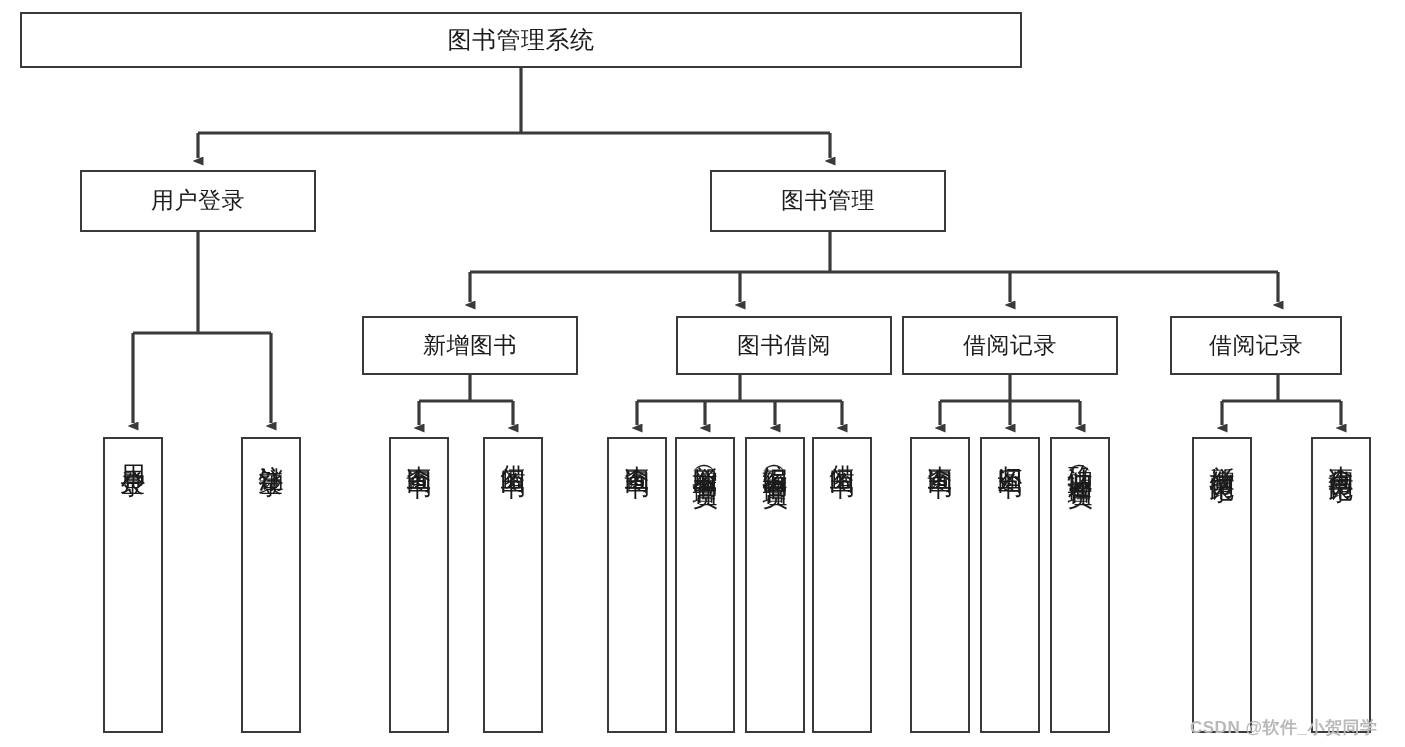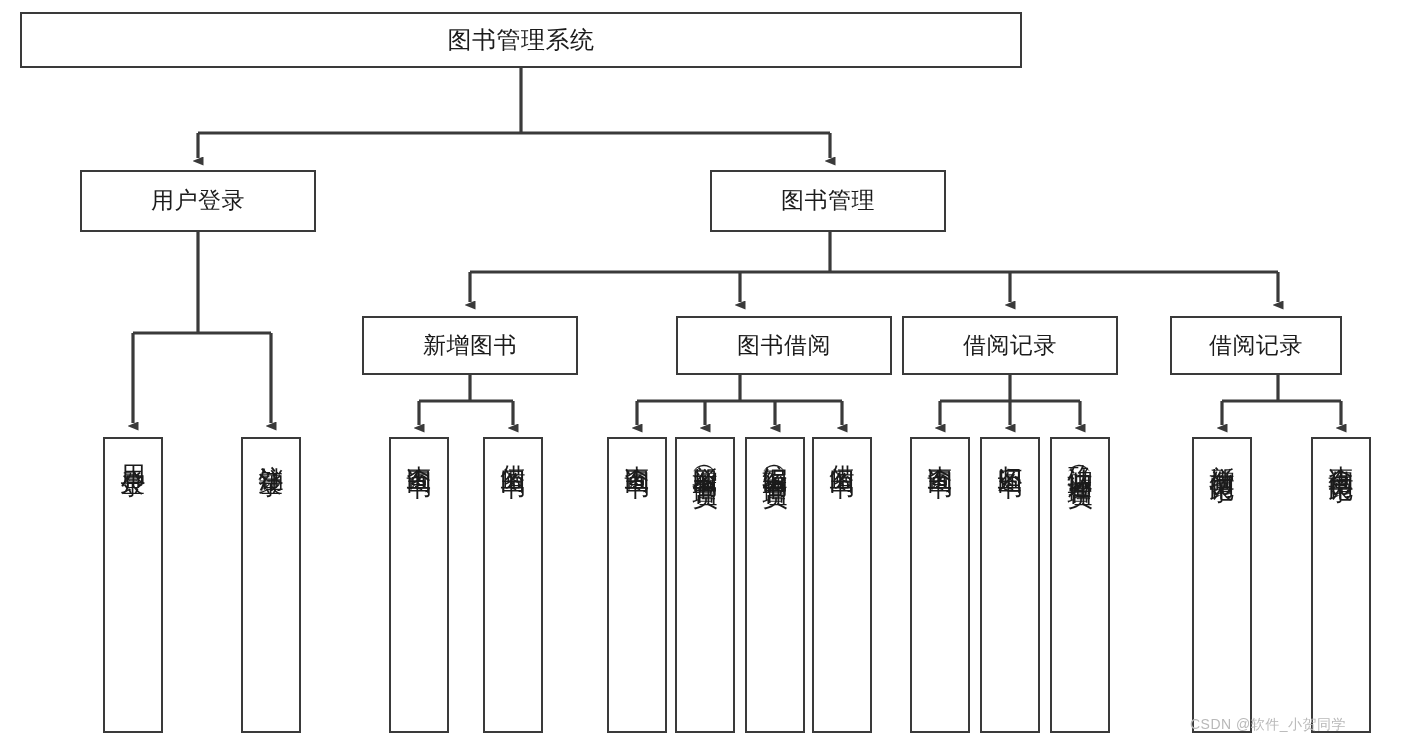--- a/index.html
+++ b/index.html
@@ -64,24 +64,25 @@
     font-size: 25px;
     line-height: 1.0;
     letter-spacing: 3px;
     white-space: nowrap;
   }
   
   #watermark {
     position: absolute;
     left: 1190px;
     top: 716px;
-    font-size: 14px;
+    font-size: 17px;
     color: #b9b9b9;
     white-space: nowrap;
     letter-spacing: 0.5px;
+    font-weight: bold;
   }
 </style>
 </head>
 <body>
 
 <div id="canvas">
 
   <svg id="wires" viewBox="0 0 1405 747" width="1405" height="747" xmlns="http://www.w3.org/2000/svg">
     <defs>
       <marker id="arrow" markerWidth="9" markerHeight="11" refX="1.5" refY="5.5" orient="auto" markerUnits="userSpaceOnUse">

